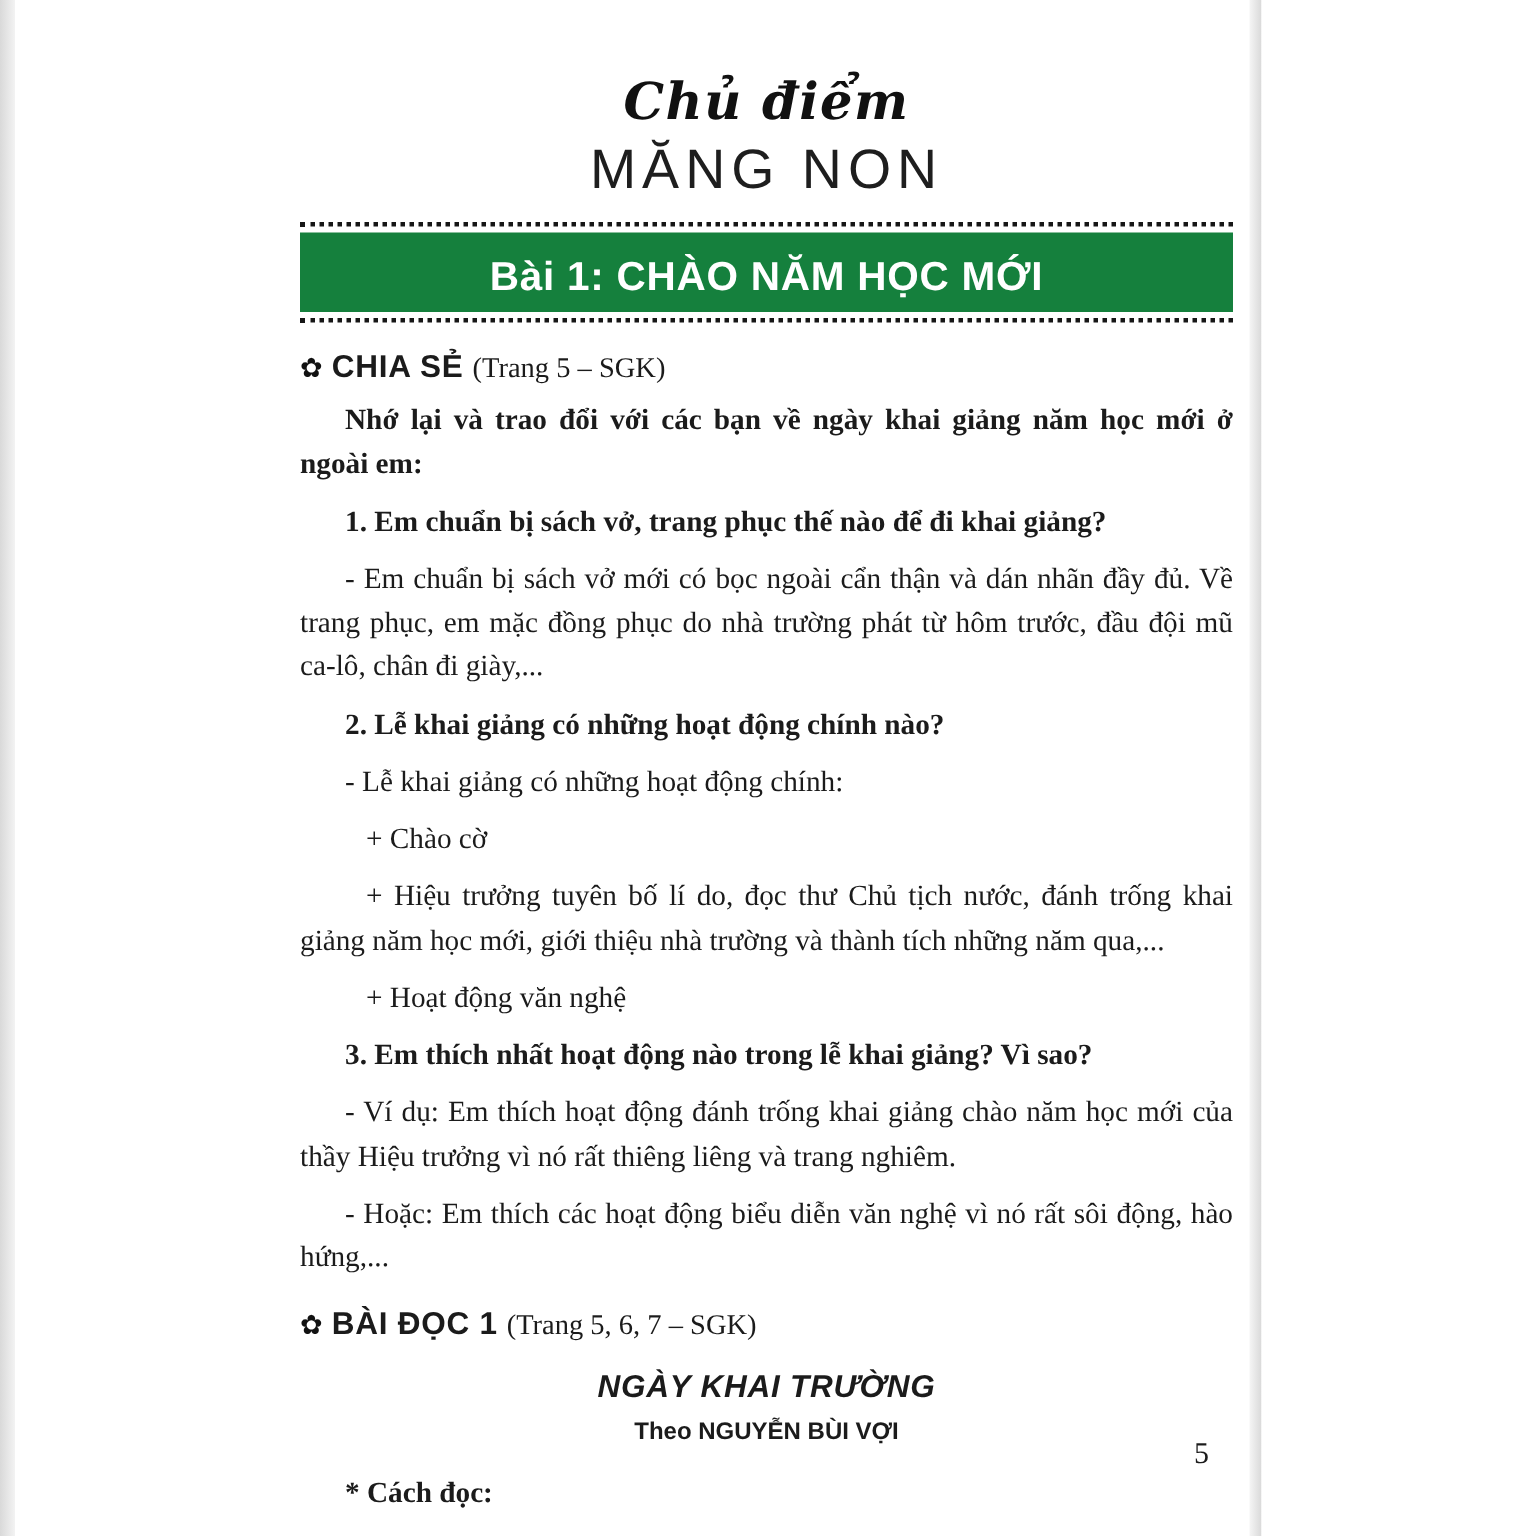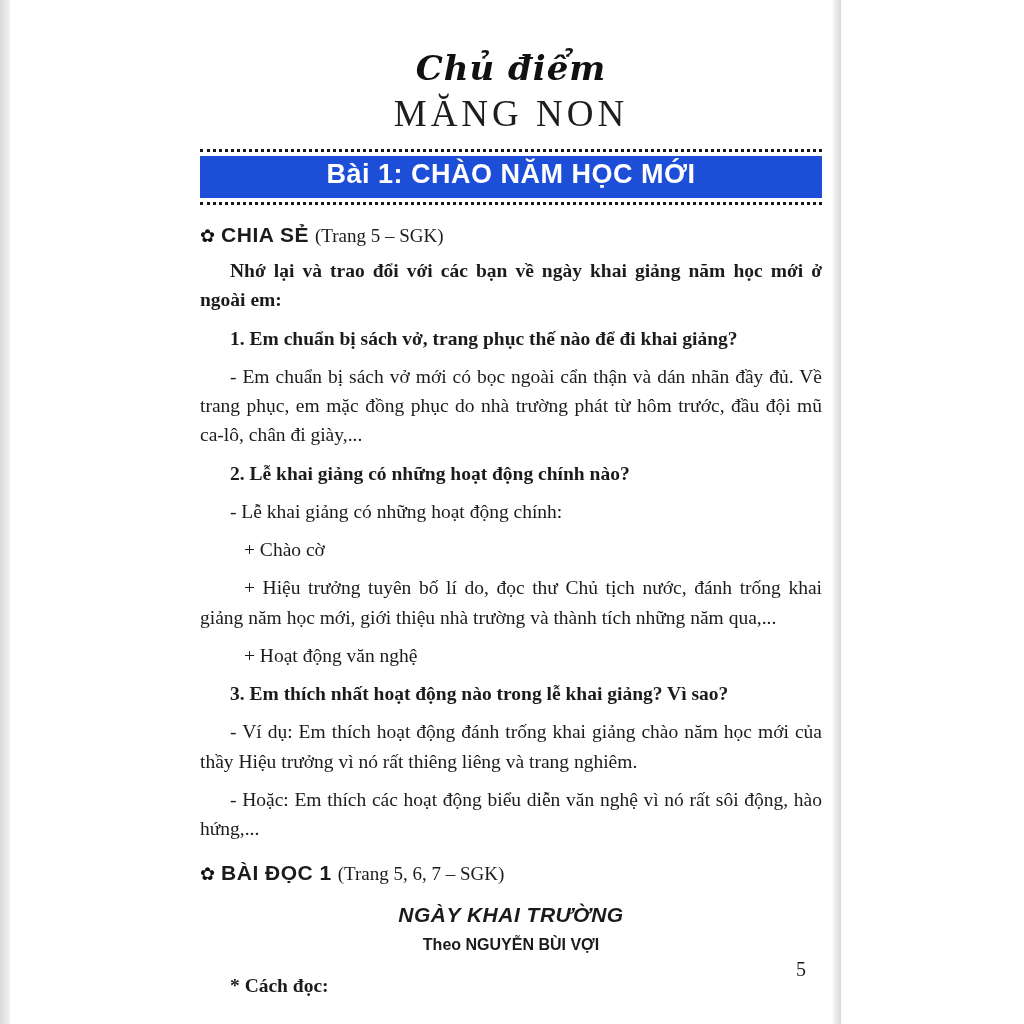--- a/index.html
+++ b/index.html
@@ -40,41 +40,41 @@
     font-family: "DejaVu Serif", serif;
     font-style: italic;
     font-weight: bold;
     font-size: 34px;
     letter-spacing: 1px;
     color: #111;
   }
   .topic-title {
     margin: 4px 0 14px 0;
     text-align: center;
-    font-family: Liberation Serif, serif;
+    font-family: Liberation Sans, sans-serif;
     font-weight: normal;
     font-size: 37px;
     letter-spacing: 4px;
     color: #1e1e1e;
   }
   .lesson-banner { margin: 6px 0 16px 0; }
   .dotted-rule {
     height: 0;
     border-top: 3px dotted #161616;
     margin: 4px 0;
   }
   .banner-bar {
-    background: #1d4ed8;
+    background: #15803d;
     color: #ffffff;
     text-align: center;
     font-family: "Liberation Sans", sans-serif;
     font-weight: bold;
     font-size: 27px;
     letter-spacing: .5px;
-    padding: 3px 0 8px 0;
+    padding: 14px 0 8px 0;
   }
   .section-head {
     margin: 18px 0 6px 0;
     font-size: 20px;
   }
   .flower-icon {
     font-family: "DejaVu Sans", sans-serif;
     font-size: 18px;
     color: #111;
     margin-right: 6px;

